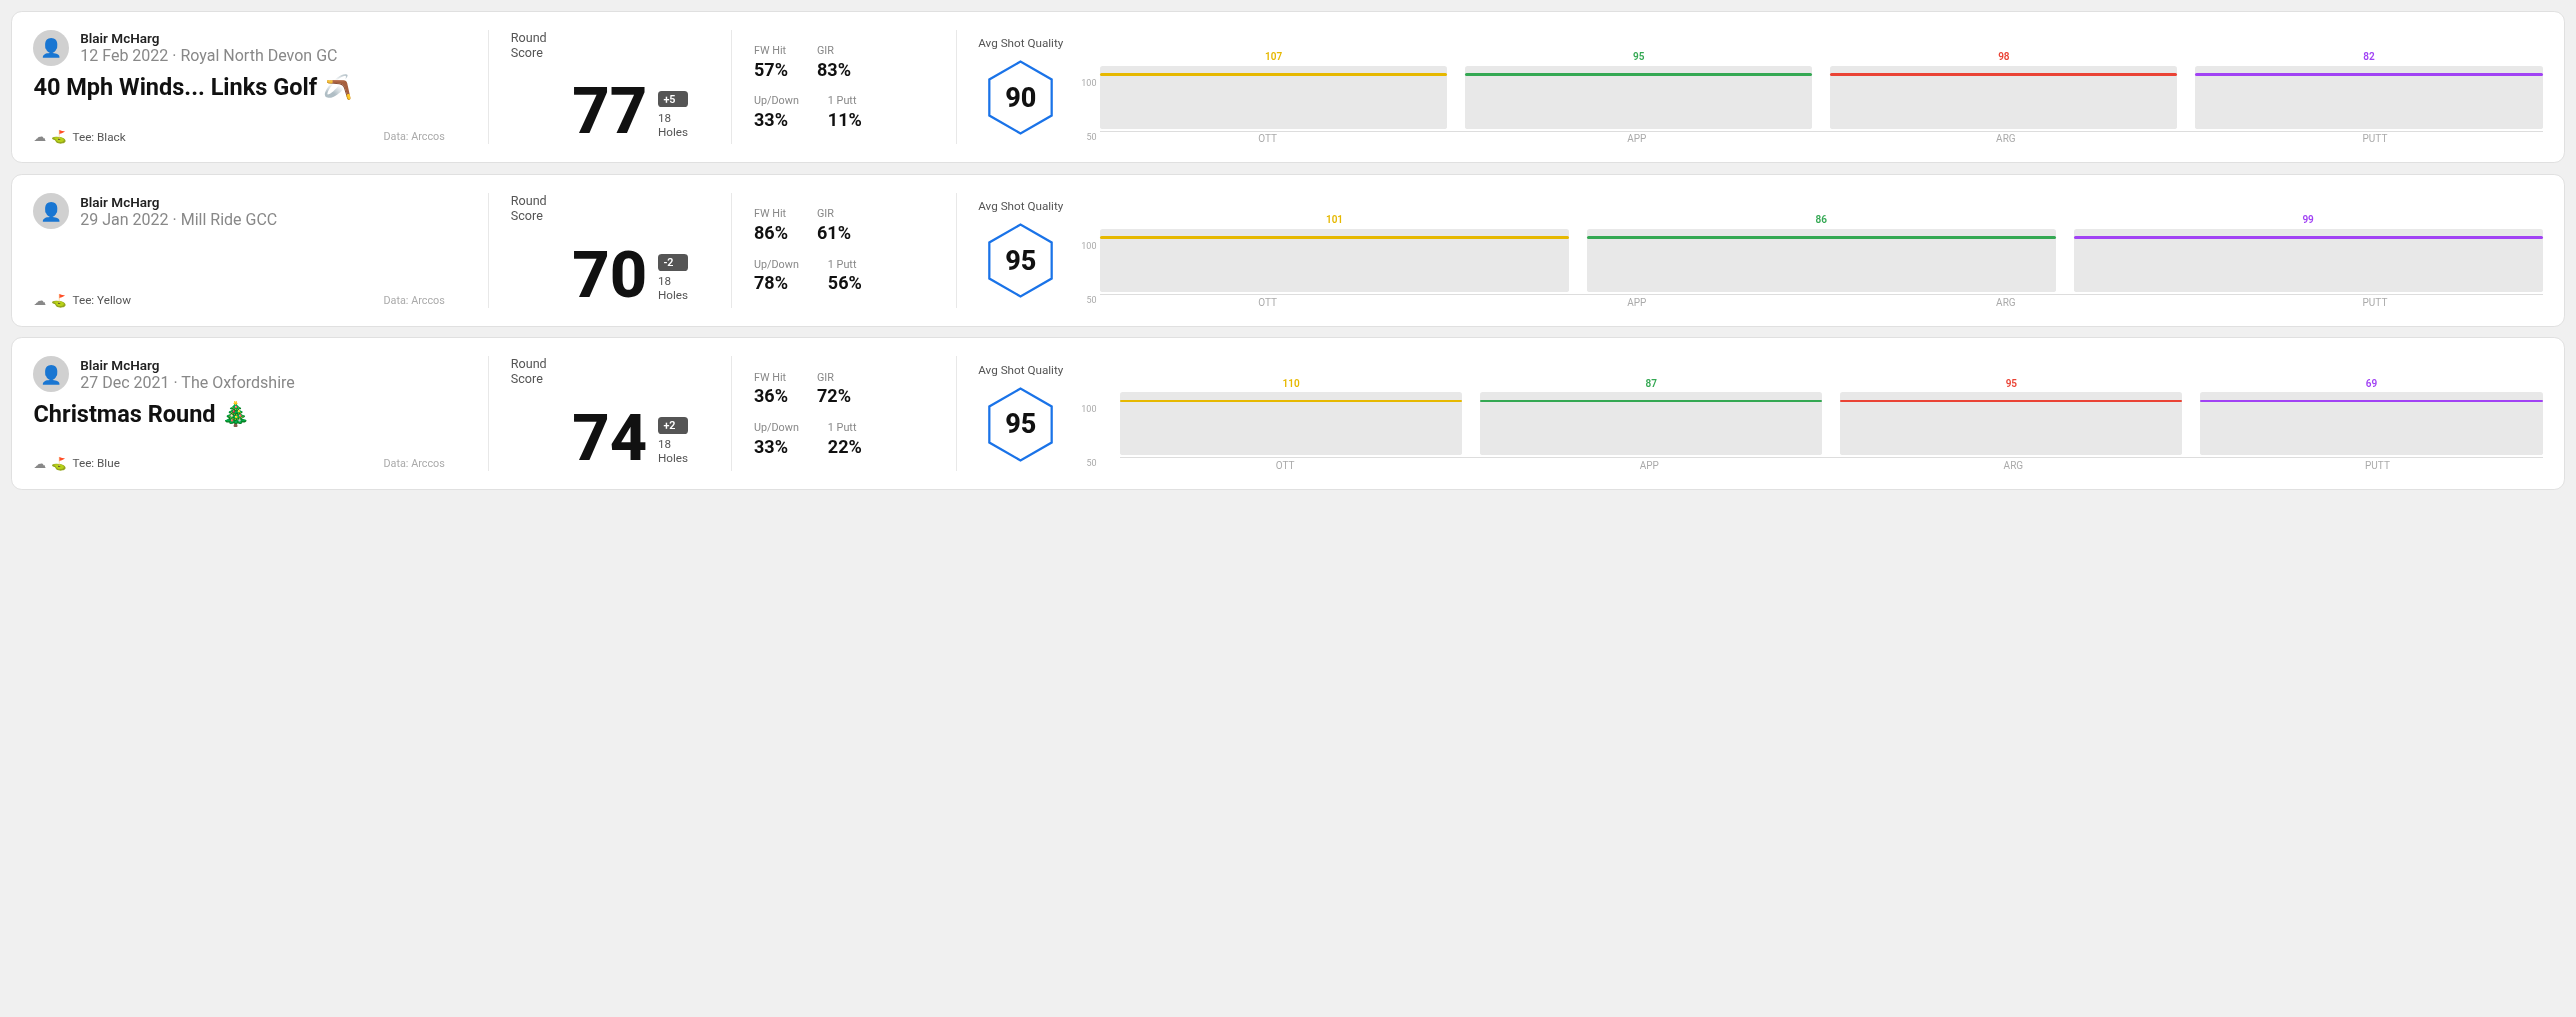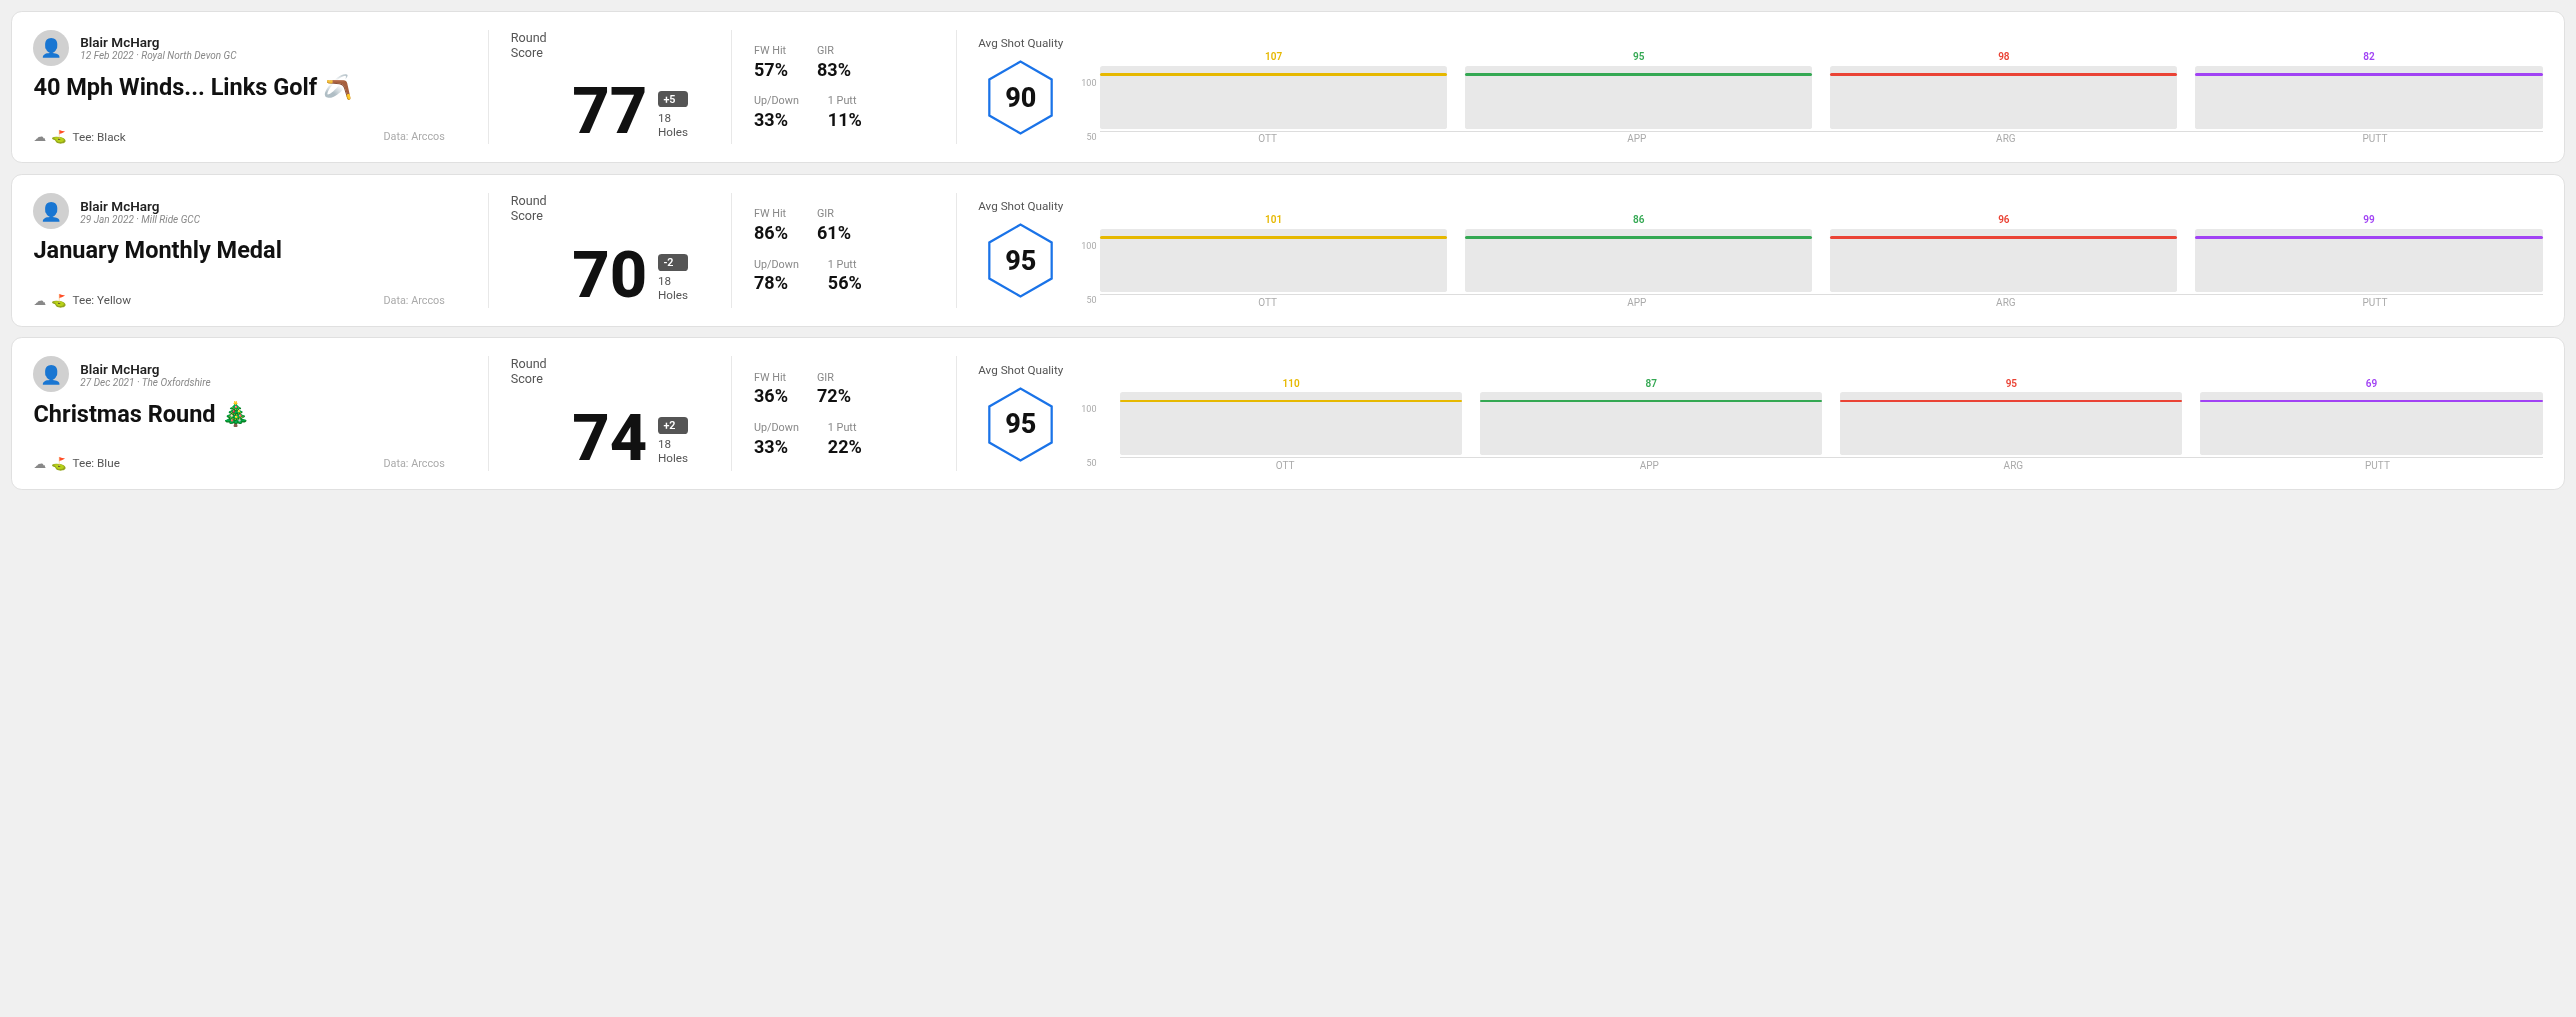--- a/index.html
+++ b/index.html
@@ -59,23 +59,22 @@
       flex-direction: column;
     }
 
     .player-name {
       font-size: 13.5px;
       font-weight: 600;
       color: #222;
     }
 
     .player-date-course {
-      font-size: 10px;
+      font-size: 16px;
       color: #888;
-      font-style: italic;
     }
 
     .round-title {
       font-size: 23.5px;
       font-weight: 700;
       color: #111;
       margin: 7.2px 0 10.8px 0;
     }
 
     .card-footer {
@@ -461,21 +460,20 @@
       <div>
         <div class="player-info">
           <div class="avatar">
             <span class="avatar-icon">👤</span>
           </div>
           <div class="player-meta">
             <span class="player-name">Blair McHarg</span>
             <span class="player-date-course">29 Jan 2022 · Mill Ride GCC</span>
           </div>
         </div>
-        <div class="round-title">January Monthly Medal</div>
       </div>
       <div class="card-footer">
         <div class="tee-info">
           <span class="tee-icon">☁</span>
           <span class="tee-icon">⛳</span>
           <span>Tee: Yellow</span>
         </div>
         <span class="data-source">Data: Arccos</span>
       </div>
     </div>
@@ -547,27 +545,20 @@
       </div>
     </div>
                 <div class="chart-col">
       <span class="chart-value-label" style="color:#34a853">86</span>
       <div class="bar-wrapper" style="height:63px;">
         <div class="bar-fill" style="height:45px; background: #e8e8e8;"></div>
         <div class="bar-line" style="bottom:53px; background:#34a853;"></div>
       </div>
     </div>
                 <div class="chart-col">
-      <span class="chart-value-label" style="color:#ea4335">96</span>
-      <div class="bar-wrapper" style="height:63px;">
-        <div class="bar-fill" style="height:51px; background: #e8e8e8;"></div>
-        <div class="bar-line" style="bottom:53px; background:#ea4335;"></div>
-      </div>
-    </div>
-                <div class="chart-col">
       <span class="chart-value-label" style="color:#a142f4">99</span>
       <div class="bar-wrapper" style="height:63px;">
         <div class="bar-fill" style="height:52px; background: #e8e8e8;"></div>
         <div class="bar-line" style="bottom:53px; background:#a142f4;"></div>
       </div>
     </div>
               </div>
     <div class="chart-axis-line"></div>
     <div class="chart-x-labels">
                 <span class="chart-x-label">OTT</span>

